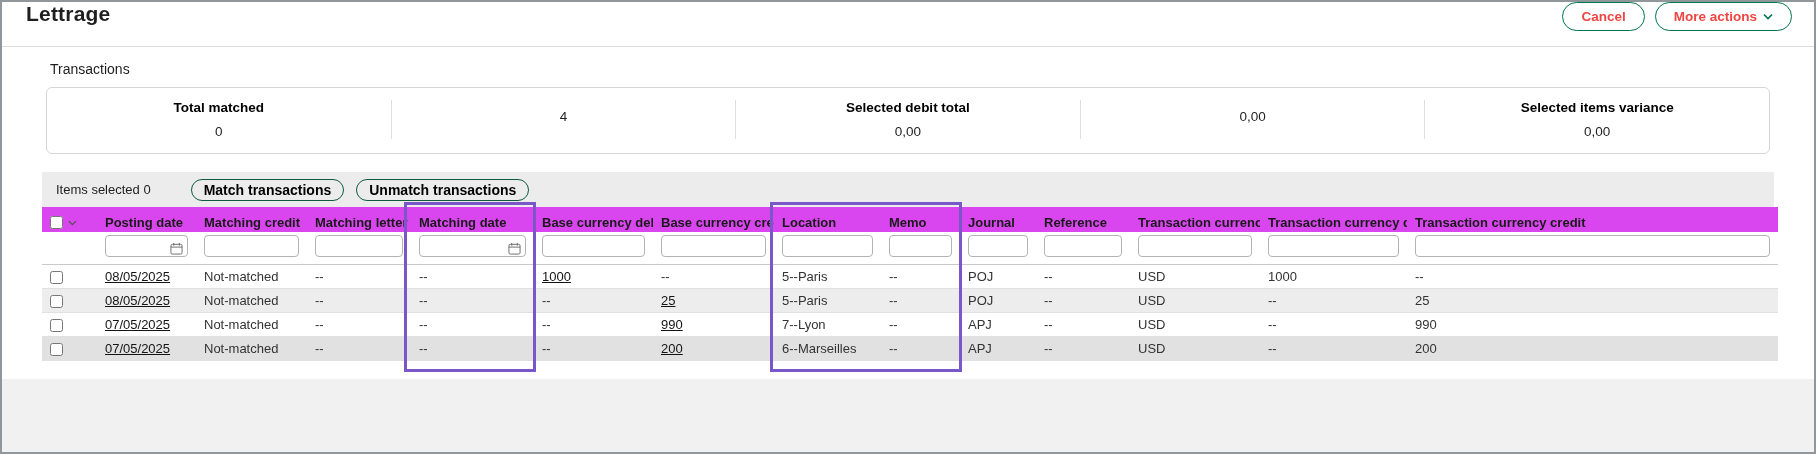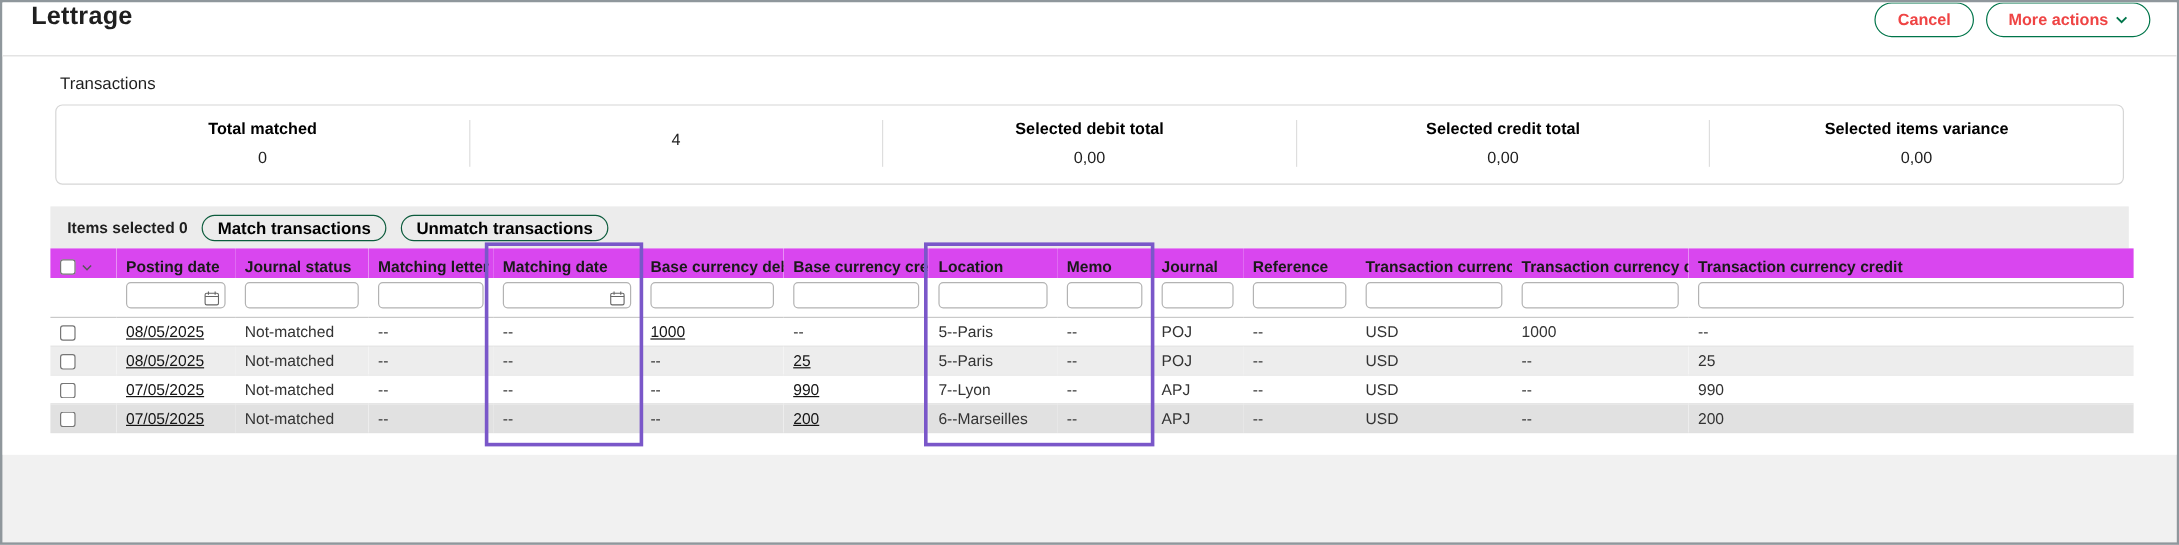--- a/index.html
+++ b/index.html
@@ -61,21 +61,21 @@
   
   .toolbar {
     margin:0 40px;
     background:#ececec;
     height:35px;
     display:flex; align-items:center; gap:12px;
     padding:0 14px;
     font-size:13px;
     color:#1f1f1f;
   }
-  .toolbar .items-label { margin-right:0; font-weight:700; }
+  .toolbar .items-label { margin-right:28px; font-weight:400; }
 
   
   .table-wrap { position:relative; margin:0 40px; }
   table { border-collapse:collapse; table-layout:fixed; width:1736px; font-size:13px; }
   th {
     text-align:left; font-weight:700; color:#1a1a1a;
     padding:8px 8px 2px 8px;
     white-space:nowrap; overflow:hidden;
     background:#d946ef;
   }
@@ -139,21 +139,20 @@
         <div class="s-value">0</div>
       </div>
       <div class="summary-item">
         <div class="s-value">4</div>
       </div>
       <div class="summary-item">
         <div class="s-label">Selected debit total</div>
         <div class="s-value">0,00</div>
       </div>
       <div class="summary-item">
-        <div class="s-label">Selected credit total</div>
         <div class="s-value">0,00</div>
       </div>
       <div class="summary-item">
         <div class="s-label">Selected items variance</div>
         <div class="s-value">0,00</div>
       </div>
     </div>
 
     <div class="toolbar">
       <span class="items-label">Items selected 0</span>
@@ -189,21 +188,21 @@
               <span class="hdr-cb-wrap">
                 <input type="checkbox" class="cb" style="">
                 <span class="chev-icon">
                   <svg width="9" height="6" viewBox="0 0 10 7">
                       <polyline points="1,1.5 5,5.5 9,1.5" fill="none" stroke="#555" stroke-width="1.4"></polyline>
                     </svg>
                 </span>
               </span>
             </th>
             <th>Posting date</th>
-            <th>Journal status</th>
+            <th>Matching credit</th>
             <th>Matching letter</th>
             <th>Matching date</th>
             <th>Base currency debit</th>
             <th>Base currency credit</th>
             <th>Location</th>
             <th>Memo</th>
             <th>Journal</th>
             <th>Reference</th>
             <th>Transaction currency</th>
             <th>Transaction currency debit</th>

